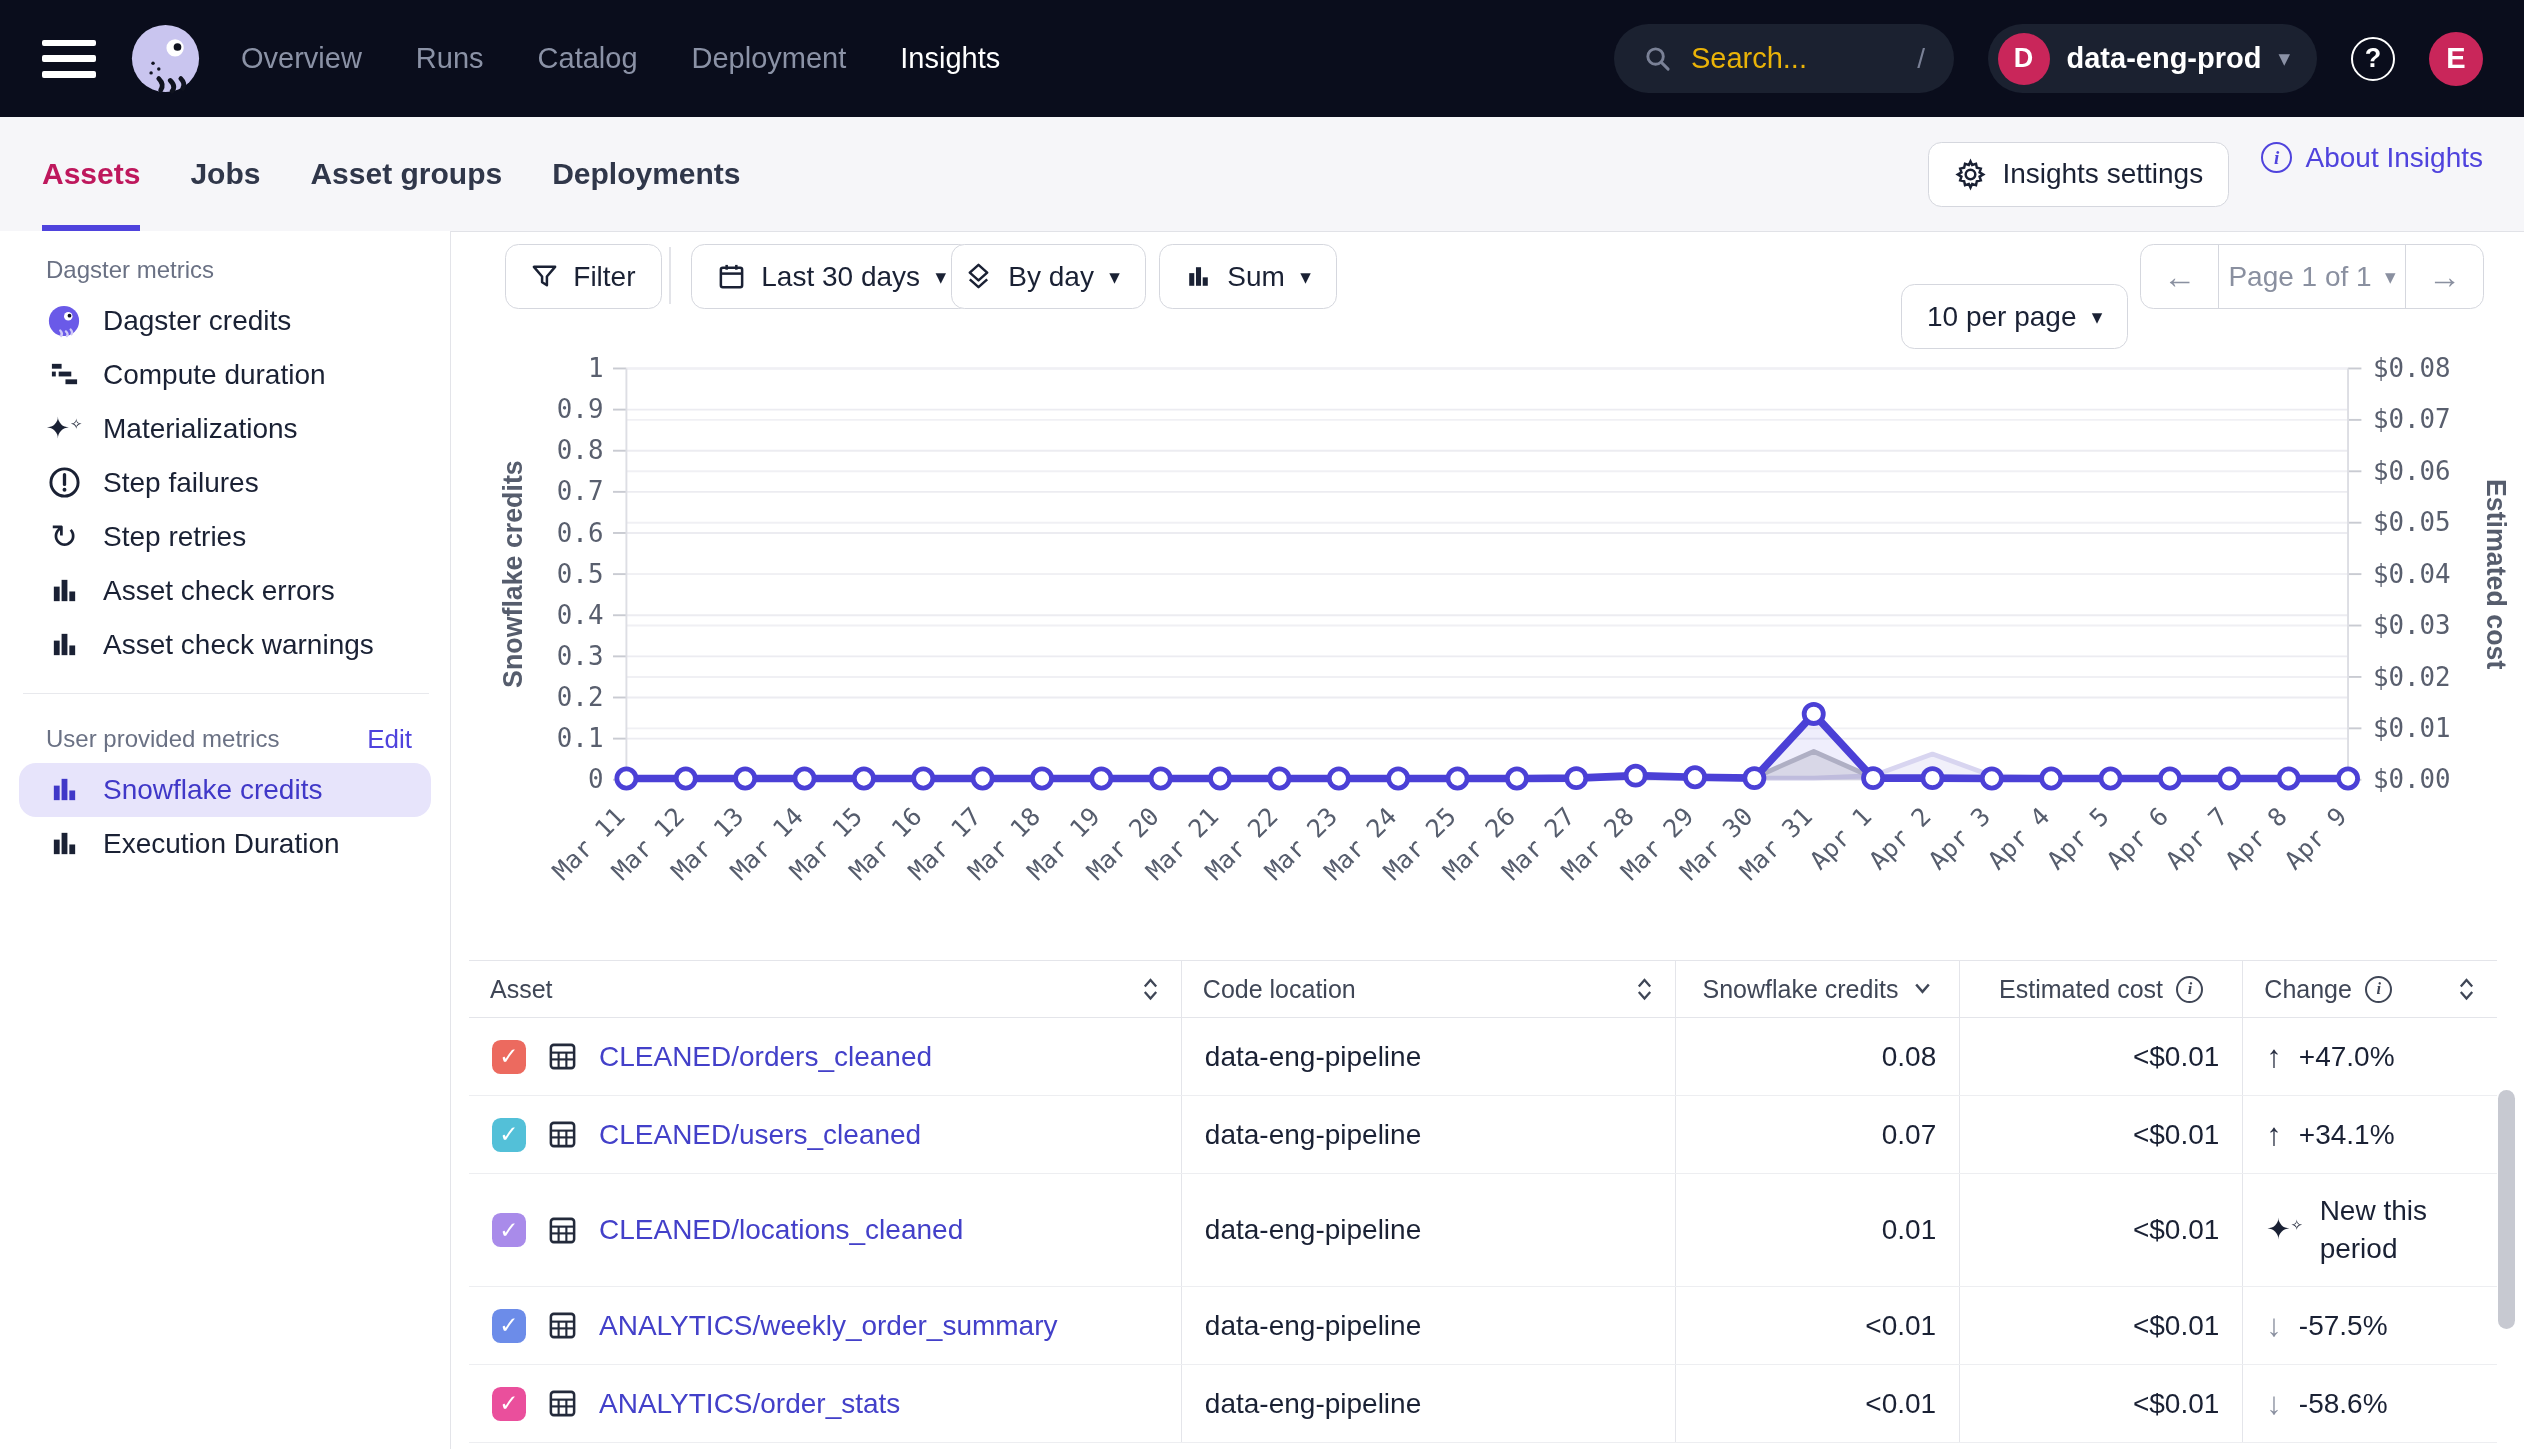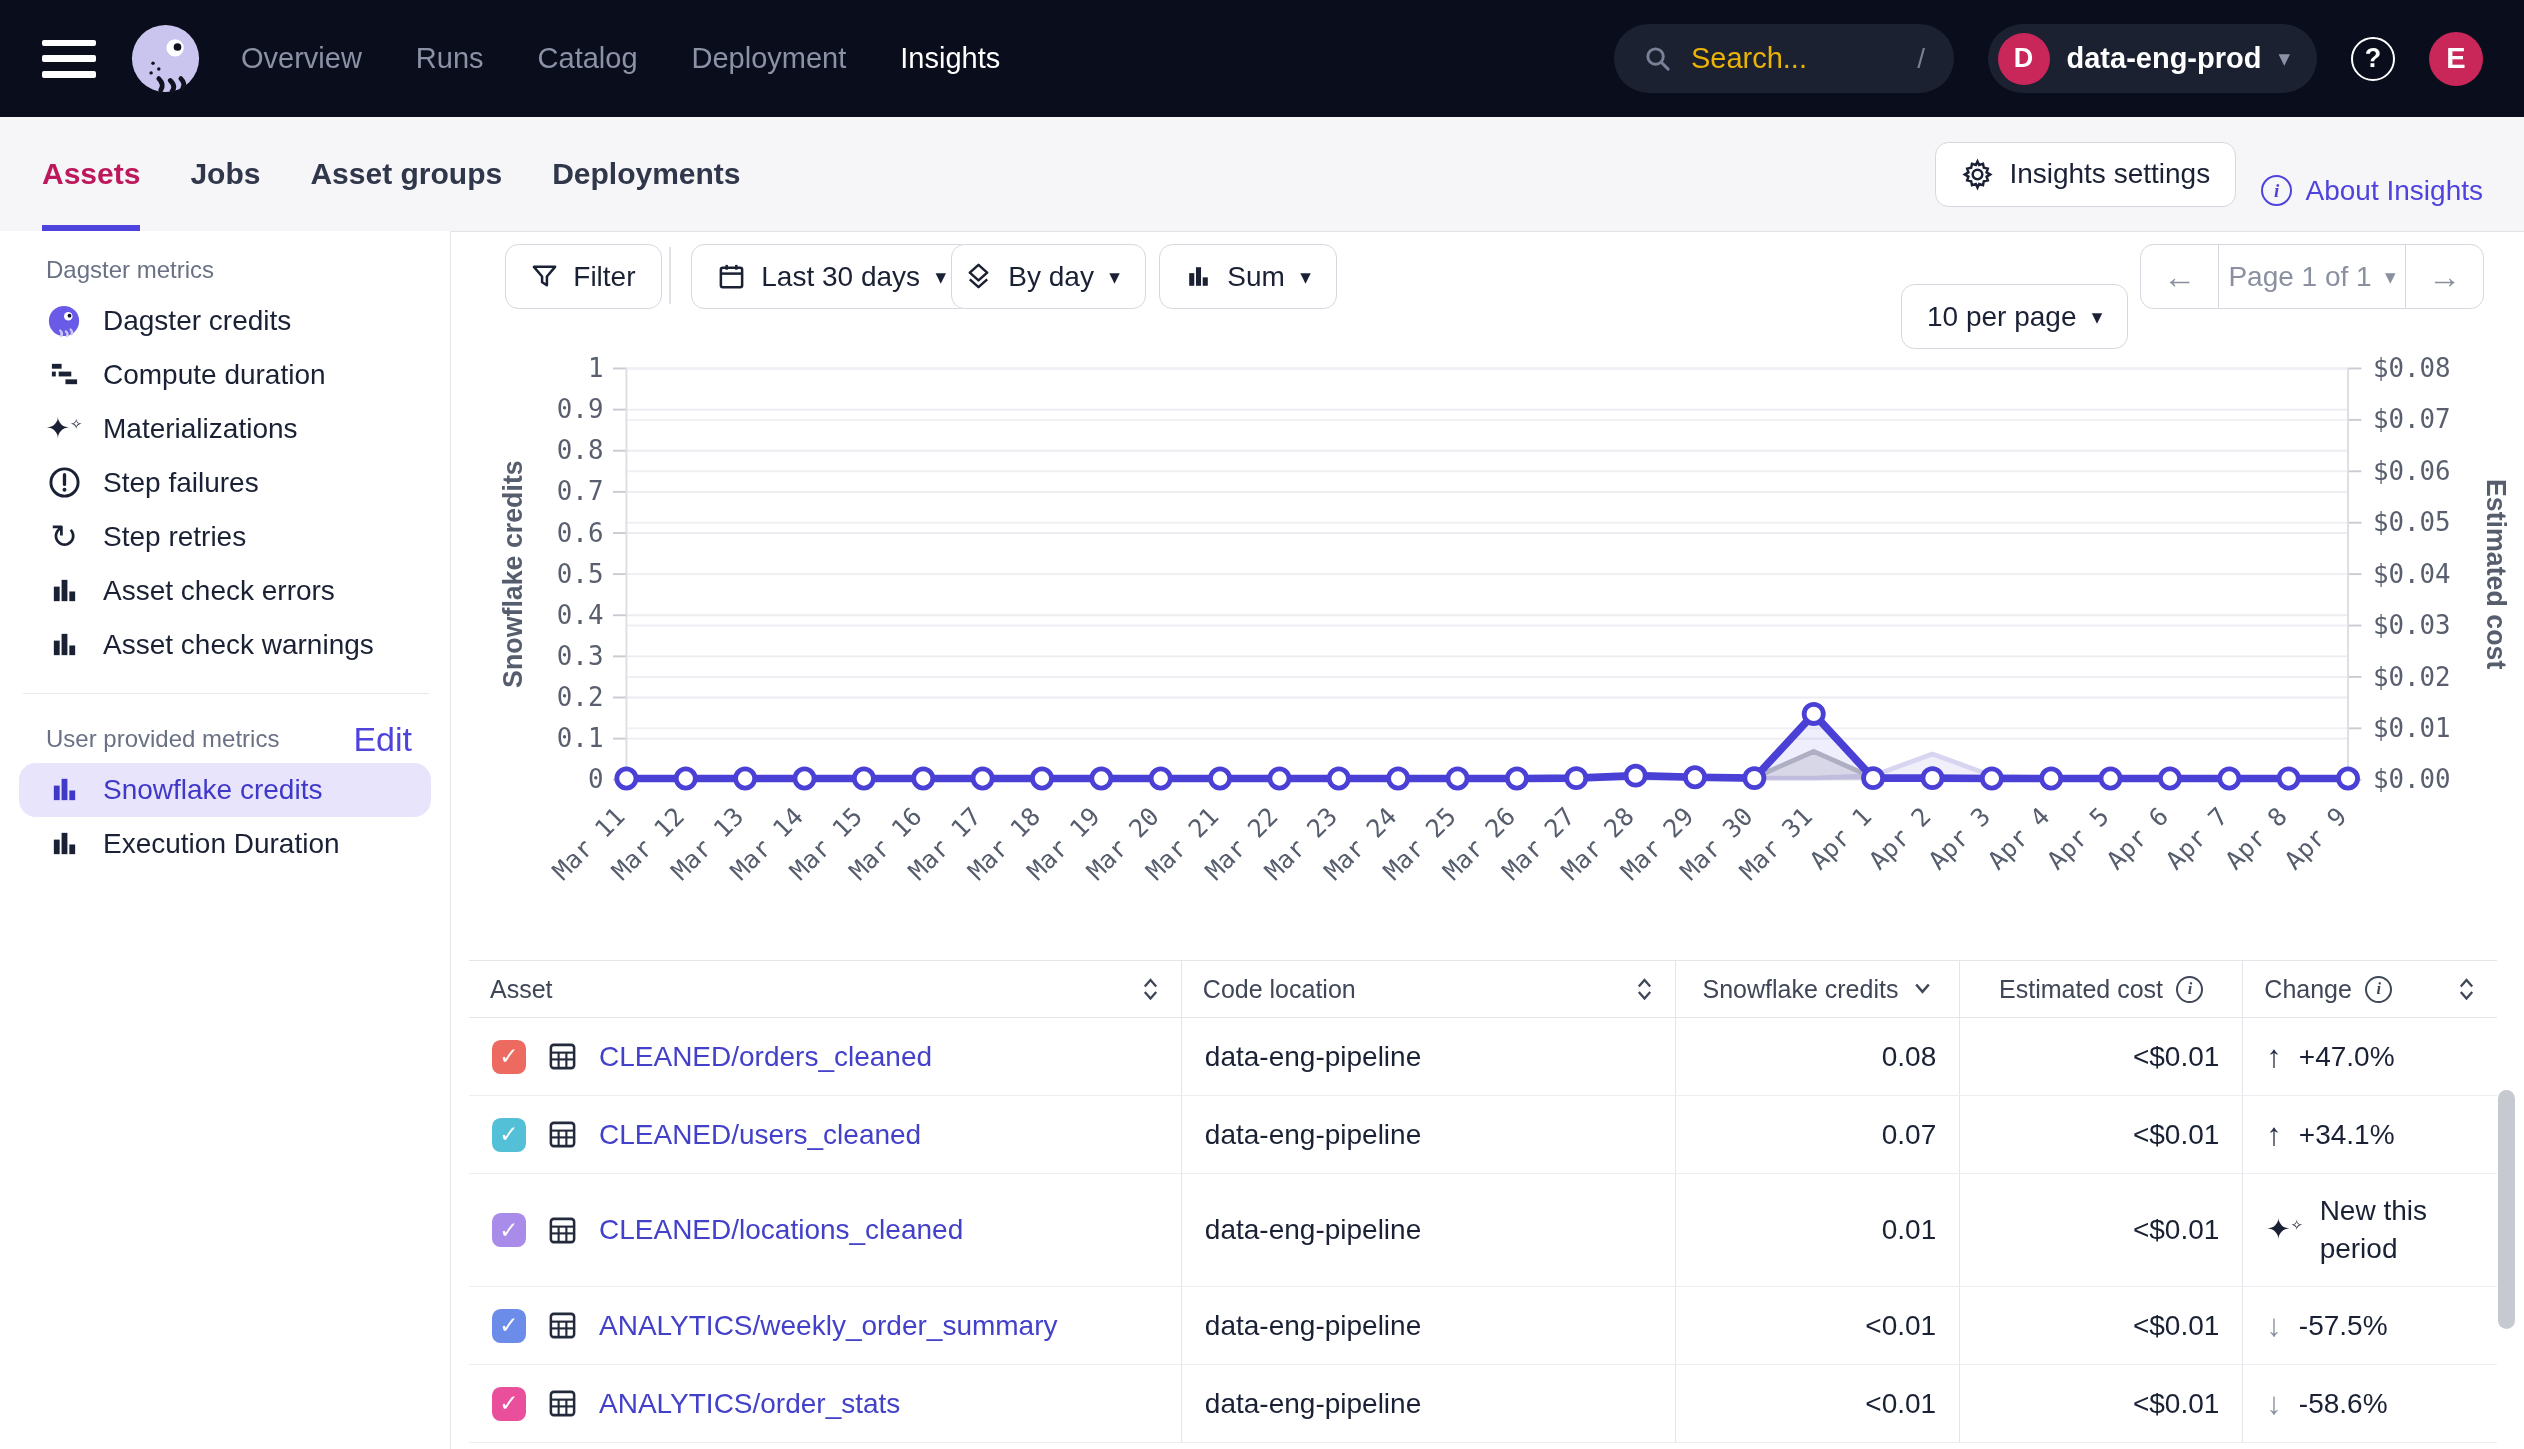--- a/index.html
+++ b/index.html
@@ -39,21 +39,21 @@
   
   .tabrow { position:absolute; left:0; top:117px; width:2525px; height:115px;
     background:#F6F6F9; border-bottom:1.9px solid #E1E2E7; display:flex;
     align-items:center; padding:0 42px; }
   .tabs { display:flex; gap:50px; height:100%; align-items:center; }
   .tab { position:relative; height:100%; display:flex; align-items:center;
     font-size:30px; font-weight:bold; color:#30374A; cursor:pointer; }
   .tab.active { color:#be185d; }
   .tab.active::after { content:""; position:absolute; left:0; right:0; bottom:0;
     height:5.7px; background:#4F43DD; }
-  .tabrow-right { margin-left:auto; display:flex; align-items:flex-end; gap:25px; }
+  .tabrow-right { margin-left:auto; display:flex; align-items:flex-start; gap:32px; }
   .btn { background:#fff; border:1.9px solid #D5D7DE; border-radius:13.4px;
     height:65px; display:flex; align-items:center; gap:15.3px; padding:0 25px;
     font-size:28px; color:#1A2134; cursor:pointer; }
   .aboutlink { display:flex; align-items:center; gap:13.4px; color:#4F43DD;
     font-size:28px; cursor:pointer; }
   .info-circle { width:31px; height:31px; border-radius:50%; border:2.9px solid currentColor;
     font-size:19px; font-weight:bold; display:flex; align-items:center;
     justify-content:center; font-family:"Liberation Serif", serif; font-style:italic; }
 
   
@@ -63,21 +63,21 @@
   .side-item { height:54px; display:flex; align-items:center; gap:21px;
     padding-left:46px; font-size:28px; color:#1A2134; cursor:pointer; }
   .side-item .sicon { width:36px; display:flex; justify-content:center;
     color:#1A2134; flex:none; }
   .side-item.selected { background:#E7E4FB; border-radius:17px; margin:0 19px;
     padding-left:27px; color:#4038C8; }
   .side-item.selected .sicon { color:#4038C8; }
   .side-divider { height:1.9px; background:#E8E9ED; margin:21px 0 5.7px 23px; width:406px; }
   .side-head { display:flex; align-items:center; justify-content:space-between;
     padding-right:38px; }
-  .editlink { font-size:34px; color:#4F43DD; cursor:pointer; padding-top:15.3px; }
+  .editlink { font-size:26px; color:#4F43DD; cursor:pointer; padding-top:15.3px; }
 
   
   .toolbar-btn { position:absolute; top:244px; }
   .vdivider { position:absolute; top:247px; left:669px; width:1.9px; height:57px;
     background:#E3E4E9; }
   .pagination { position:absolute; top:244px; left:2140px; width:344px; height:65px;
     border:1.9px solid #D5D7DE; border-radius:13.4px; display:flex; align-items:stretch;
     color:#8A90A0; background:#fff; }
   .pagination .cell { display:flex; align-items:center; justify-content:center;
     font-size:28px; }

